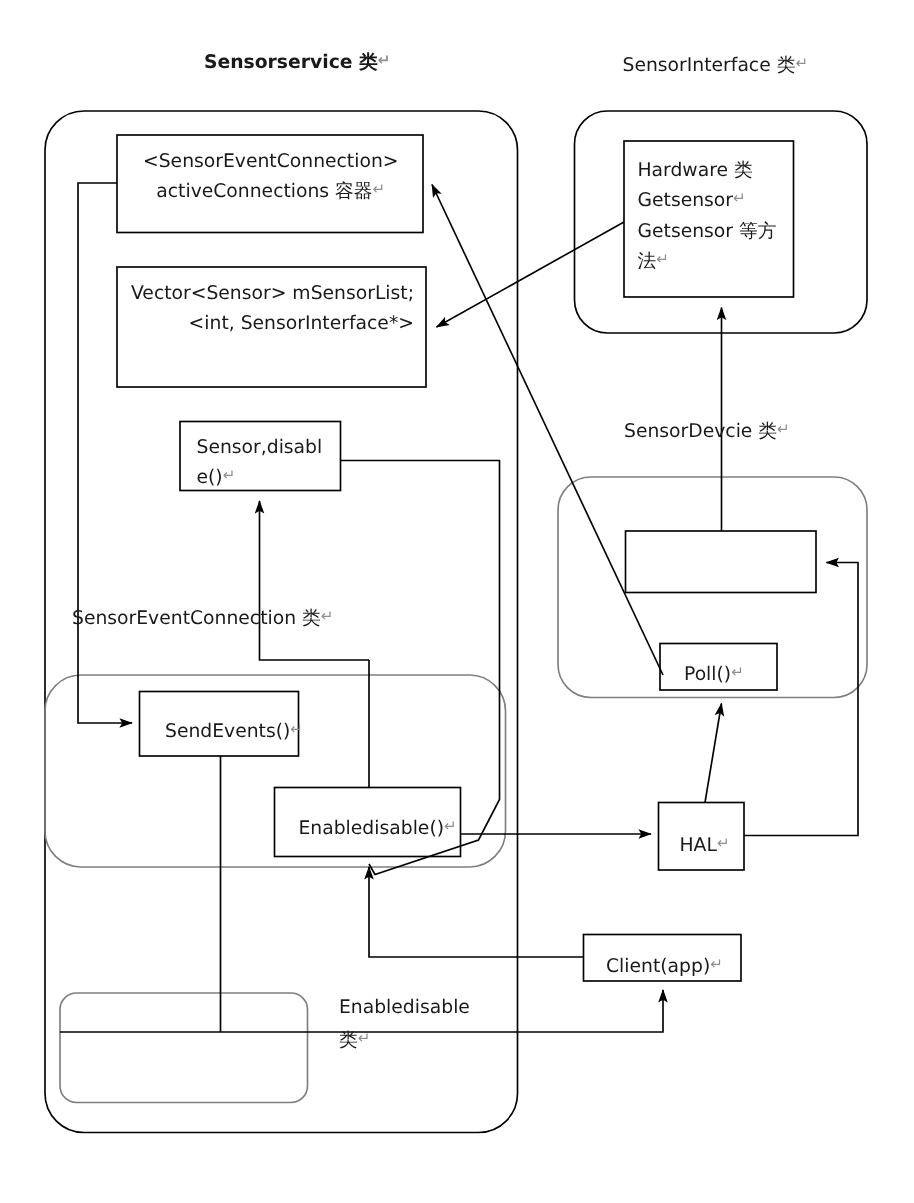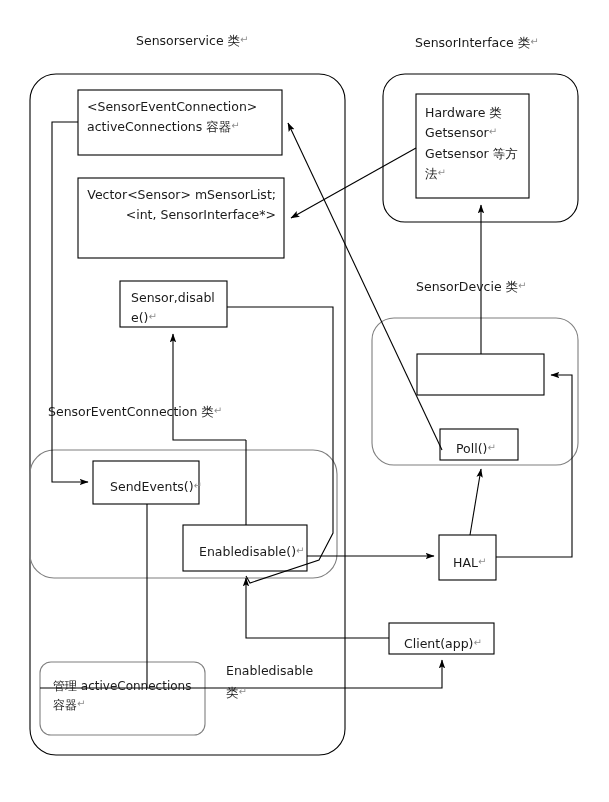--- a/index.html
+++ b/index.html
@@ -69,28 +69,28 @@
     <path d="M481,354 L481,205" fill="none" stroke="#000" stroke-width="1.1" marker-end="url(#ar)"></path>
 
     <path d="M416,148 L291,218" fill="none" stroke="#000" stroke-width="1.1" marker-end="url(#ar)"></path>
 
     <path d="M442,450 L288,123" fill="none" stroke="#000" stroke-width="1.1" marker-end="url(#ar)"></path>
 
     <path d="M578,430 L578,430" fill="none" stroke="#7f7f7f" stroke-width="1.1"></path>
 
   </svg>
 
-  <div class="title" style="left:136px;top:33px;">Sensorservice 类<span class="pmark">↵</span></div>
+  <div class="title" style="left:136px;top:33px;font-weight:bold;">Sensorservice 类<span class="pmark">↵</span></div>
   <div class="title" style="left:415px;top:35px;">SensorInterface 类<span class="pmark">↵</span></div>
   <div class="title" style="left:416px;top:279px;">SensorDevcie 类<span class="pmark">↵</span></div>
   <div class="title" style="left:48px;top:404px;text-align:center;">SensorEventConnection 类<span class="pmark">↵</span></div>
   <div class="title" style="left:226px;top:663px;">Enabledisable</div>
   <div class="title" style="left:226px;top:685px;">类<span class="pmark">↵</span></div>
 
-  <div class="boxtext" style="left:78px;top:92px;width:204px;">
+  <div class="boxtext" style="left:78px;top:92px;width:204px;text-align:center;">
     <div>&lt;SensorEventConnection&gt;</div>
     <div>activeConnections 容器<span class="pmark">↵</span></div>
   </div>
 
   <div class="boxtext" style="left:78px;top:180px;width:206px;text-align:right;">
     <div>Vector&lt;Sensor&gt; mSensorList;</div>
     <div>&lt;int, SensorInterface*&gt;</div>
   </div>
 
   <div class="boxtext" style="left:122px;top:283px;width:107px;">
@@ -119,18 +119,14 @@
   </div>
 
   <div class="boxtext" style="left:444px;top:548px;width:57px;">
     <div>HAL<span class="pmark">↵</span></div>
   </div>
 
   <div class="boxtext" style="left:395px;top:629px;width:105px;">
     <div>Client(app)<span class="pmark">↵</span></div>
   </div>
 
-  <div class="boxtext" style="left:44px;top:672px;width:165px;font-size:12px;">
-    <div>管理 activeConnections</div>
-    <div>容器<span class="pmark">↵</span></div>
-  </div>
 
 </div>
 
 </body></html>

